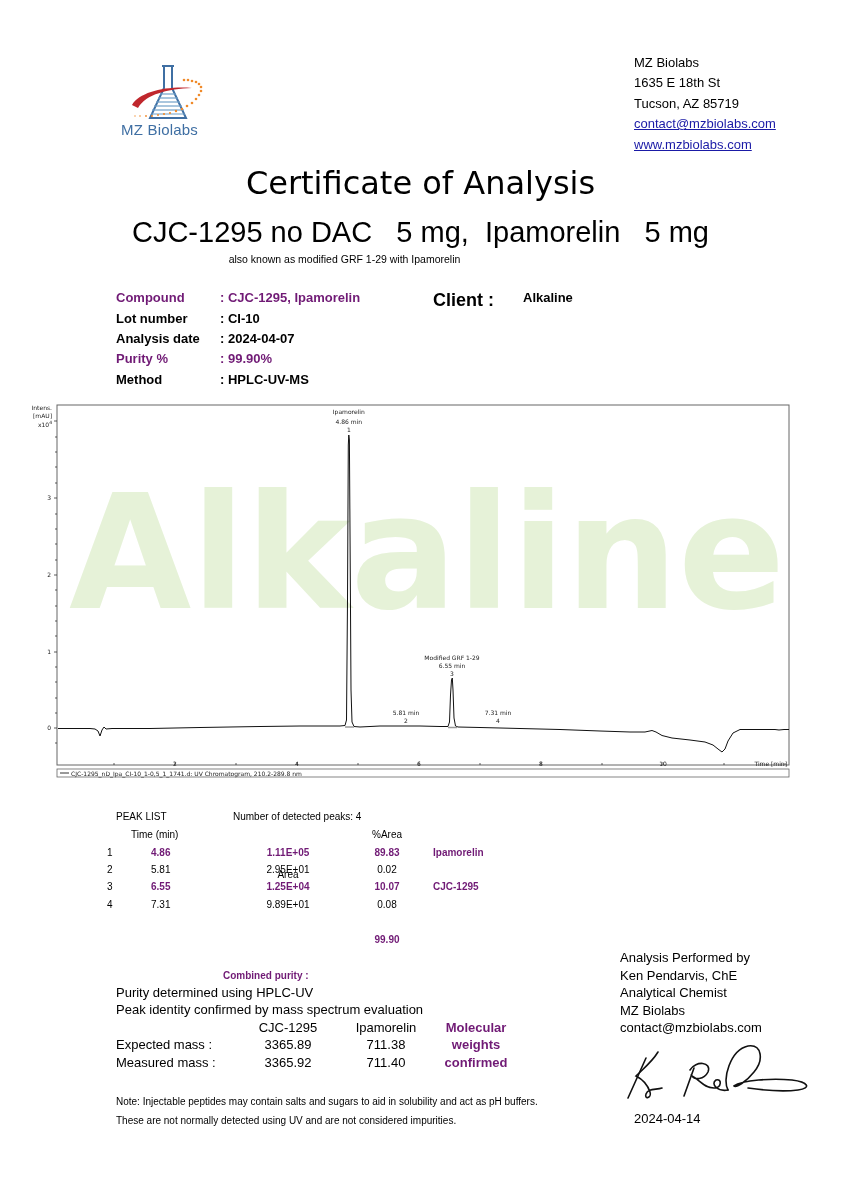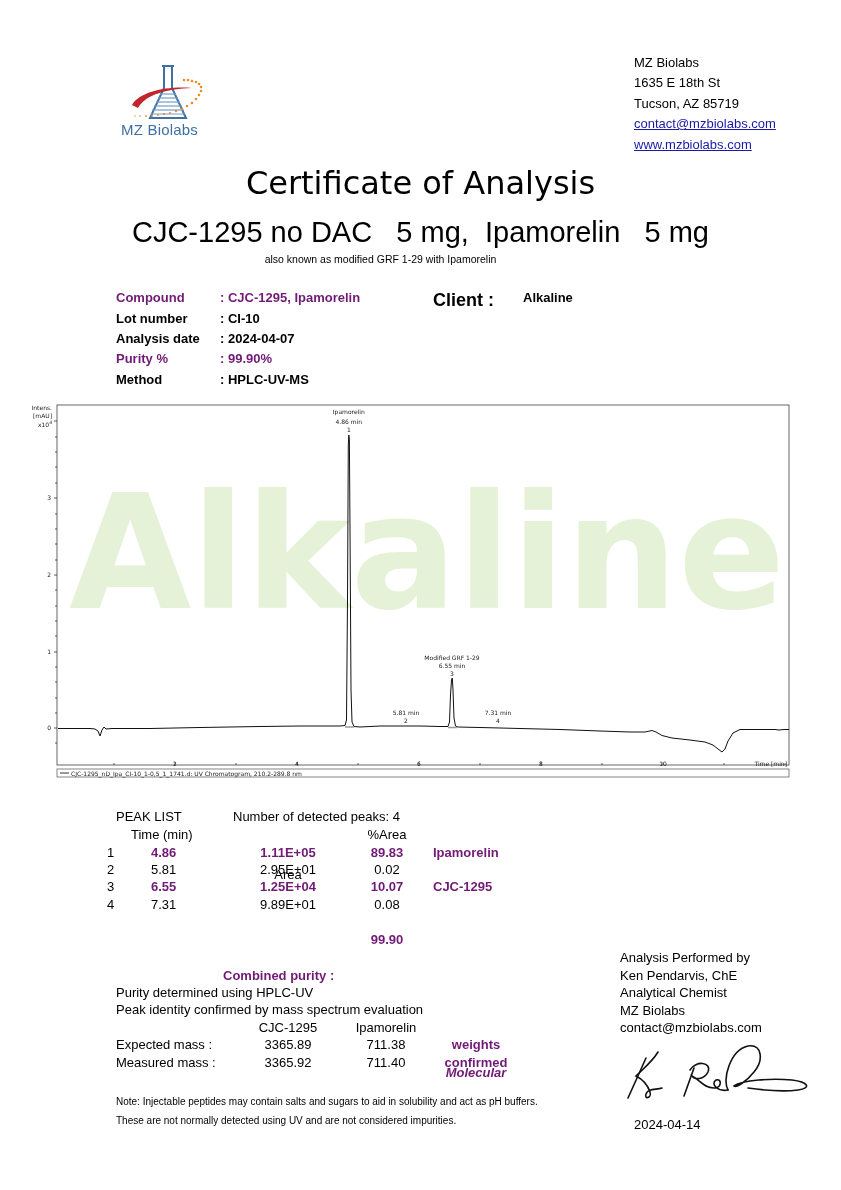--- a/index.html
+++ b/index.html
@@ -15,44 +15,44 @@
 
     
     #address { left: 634px; top: 53px; font-size: 13px; line-height: 20.4px; }
     #address a { color: #1a1aa6; text-decoration: underline; display: block; }
     #address span { display: block; }
 
     
     #title { left: 0; width: 841px; top: 153px; text-align: center;
              font-family: "DejaVu Sans", sans-serif; font-size: 32px; line-height: 60px; }
     #subtitle { left: 0; width: 841px; top: 212px; text-align: center; font-size: 29px; line-height: 40px; white-space: pre; }
-    #aka { left: 0; width: 689px; top: 253px; text-align: center; font-size: 10.5px; padding-left: 36px; }
+    #aka { left: 0; width: 689px; top: 253px; text-align: center; font-size: 10.5px; }
 
     
     .info-row { position: absolute; left: 116px; font-size: 13px; font-weight: bold; line-height: 16px; }
     .info-row .lbl { position: absolute; left: 0; white-space: nowrap; }
     .info-row .val { position: absolute; left: 104px; white-space: nowrap; }
     #client-lbl { left: 433px; top: 290px; font-size: 18px; font-weight: bold; }
     #client-val { left: 523px; top: 290px; font-size: 13px; font-weight: bold; }
 
     
     #chart { left: 0; top: 395px; width: 841px; height: 390px; }
     .ax-text { font-family: "DejaVu Sans", sans-serif; font-size: 6px; fill: #222; }
 
     
-    .pl { position: absolute; font-size: 13px; line-height: 16px; white-space: nowrap; }
+    .pl { position: absolute; font-size: 10px; line-height: 16px; white-space: nowrap; }
     .c { text-align: center; }
 
     
     .t13 { font-size: 13px; line-height: 17.5px; white-space: nowrap; }
     .note { font-size: 10px; white-space: nowrap; }
     #performed { left: 620px; top: 949px; font-size: 13px; line-height: 17.5px; }
     #performed span { display: block; }
     #signature { left: 622px; top: 1040px; width: 195px; height: 65px; }
-    #sign-date { left: 634px; top: 1111px; font-size: 13px; margin-top: 6px; }
+    #sign-date { left: 634px; top: 1111px; font-size: 13px; }
   </style>
 </head>
 <body>
 
 <svg id="logo" class="abs" viewBox="0 0 110 85">
 
   <path d="M52 8 L64 8 M54 8 L54 30 L40 60 L76 60 L62 30 L62 8" fill="none" stroke="#3f6fa3" stroke-width="2"></path>
   <g stroke="#6fa0c8" stroke-width="1.2">
     <line x1="50" y1="36" x2="66" y2="36"></line>
     <line x1="48" y1="40" x2="68" y2="40"></line>
@@ -251,21 +251,21 @@
   <div class="pl c" style="left:248px; width:80px; top:897px;">9.89E+01</div>
   <div class="pl c" style="left:352px; width:70px; top:897px;">0.08</div>
 </div>
 <div class="pl green bold" style="left:223px; top:932px;margin-top:36px;">Combined purity :</div>
 <div class="pl green bold c" style="left:352px; width:70px; top:932px;">99.90</div>
 
 <div class="abs t13" style="left:116px; top:984px;">Purity determined using HPLC-UV</div>
 <div class="abs t13" style="left:116px; top:1001px;">Peak identity confirmed by mass spectrum evaluation</div>
 <div class="abs t13 c" style="left:248px; width:80px; top:1019px;">CJC-1295</div>
 <div class="abs t13 c" style="left:348px; width:76px; top:1019px;">Ipamorelin</div>
-<div class="abs t13 green bold c" style="left:433px; width:86px; top:1064px;font-style:italic;">Molecular</div>
+<div class="abs t13 green bold c" style="left:433px; width:86px; top:1019px;">Molecular</div>
 <div class="abs t13" style="left:116px; top:1036px;text-align:center;">Expected mass :</div>
 <div class="abs t13 c" style="left:248px; width:80px; top:1036px;">3365.89</div>
 <div class="abs t13 c" style="left:348px; width:76px; top:1036px;">711.38</div>
 <div class="abs t13 green bold c" style="left:433px; width:86px; top:1036px;">weights</div>
 <div class="abs t13" style="left:116px; top:1054px;">Measured mass :</div>
 <div class="abs t13 c" style="left:248px; width:80px; top:1054px;">3365.92</div>
 <div class="abs t13 c" style="left:348px; width:76px; top:1054px;">711.40</div>
 <div class="abs t13 green bold c" style="left:433px; width:86px; top:1054px;">confirmed</div>
 
 <div class="abs note" style="left:116px; top:1096px;">Note: Injectable peptides may contain salts and sugars to aid in solubility and act as pH buffers.</div>

